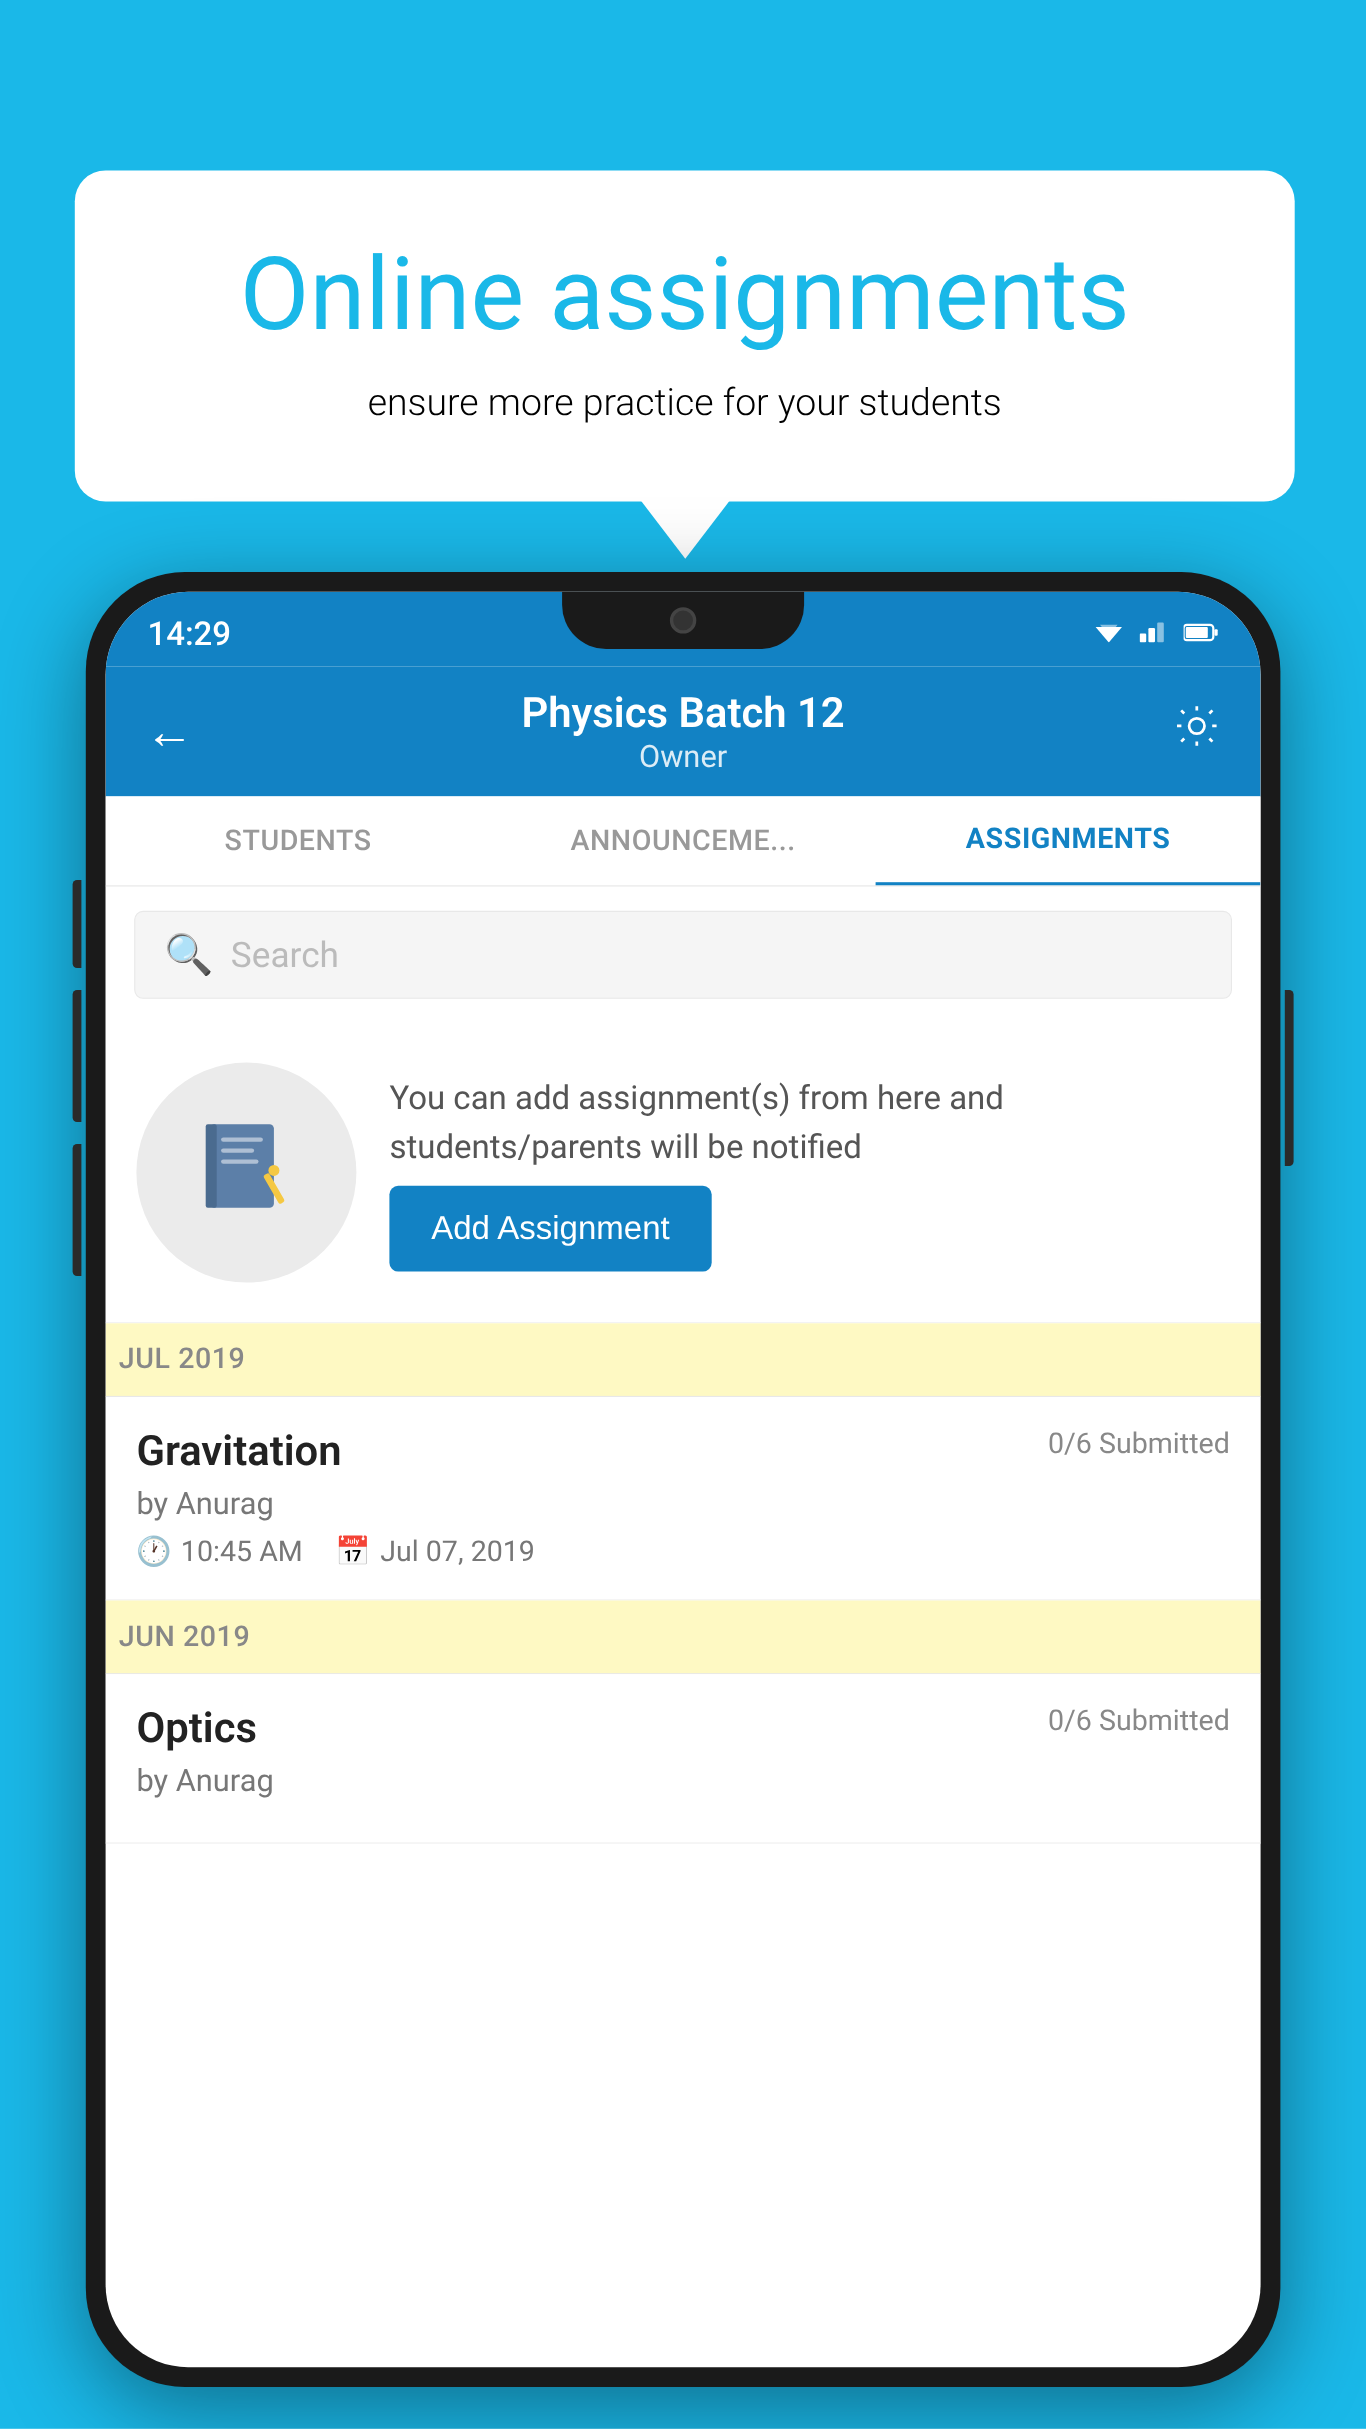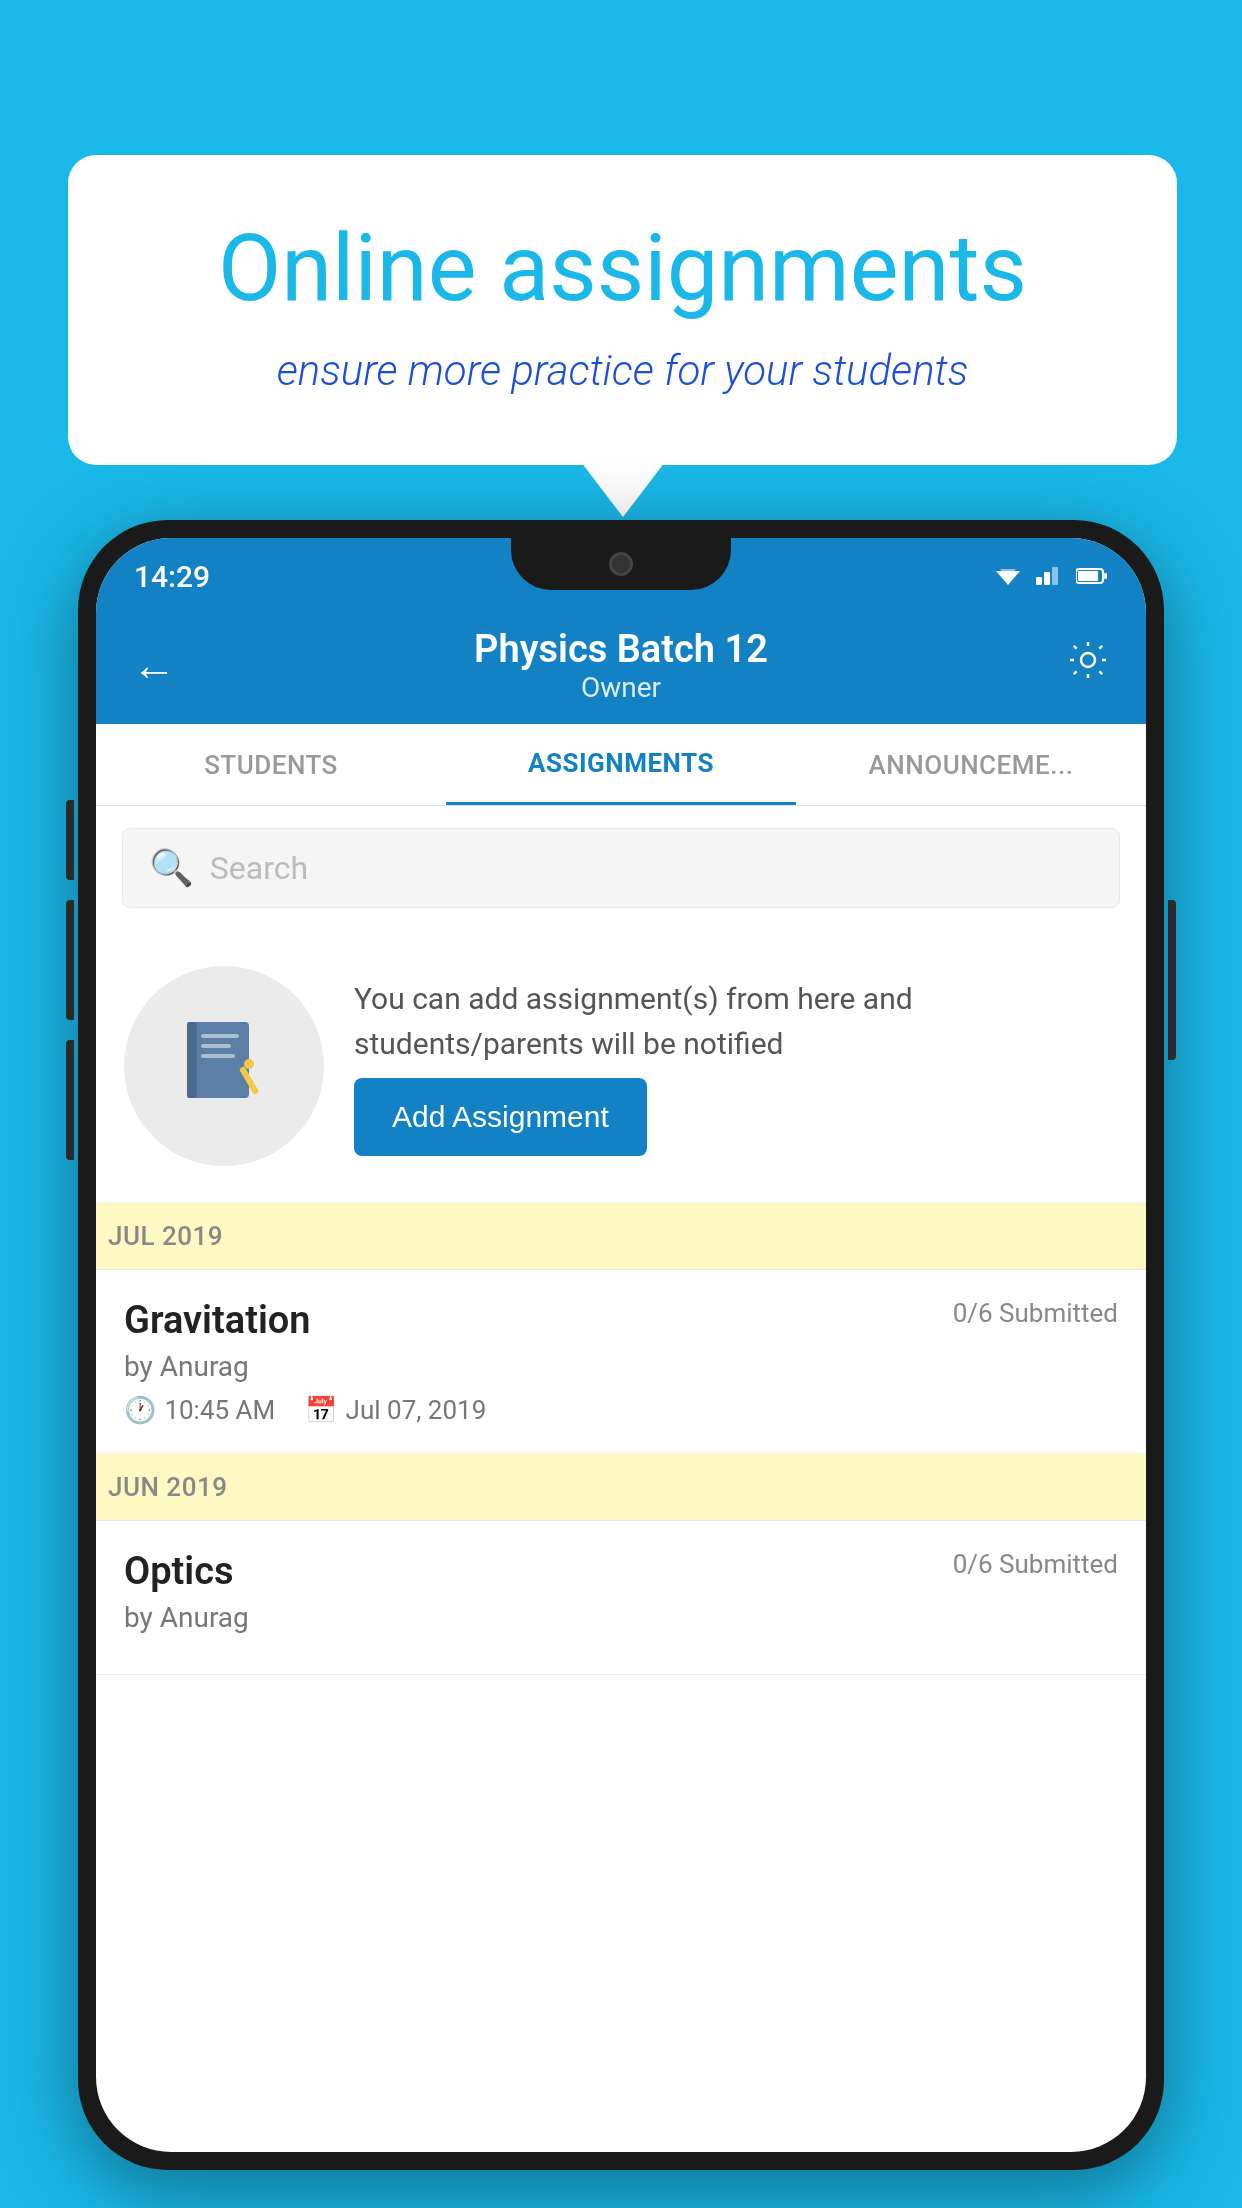--- a/index.html
+++ b/index.html
@@ -43,24 +43,23 @@
     }
 
     .speech-bubble h1 {
       font-size: 92px;
       color: #1ab8e8;
       font-weight: 400;
       margin-bottom: 24px;
     }
 
     .speech-bubble p {
-      font-size: 42px;
-      color: #1d4ed8;
+      font-size: 34px;
+      color: #000000;
       font-weight: 300;
-      font-style: italic;
     }
 
     
     .phone-wrapper {
       position: absolute;
       top: 520px;
       left: 78px;
       width: 1086px;
       height: 1650px;
     }
@@ -435,25 +434,25 @@
             <circle cx="22" cy="22" r="7"></circle>
             <path d="M22 4v4M22 36v4M4 22h4M36 22h4M7.8 7.8l2.8 2.8M33.4 33.4l2.8 2.8M7.8 36.2l2.8-2.8M33.4 10.6l2.8-2.8"></path>
           </svg>
         </span>
       </div>
 
       <div class="tabs">
         <div class="tab">
           <span>STUDENTS</span>
         </div>
+        <div class="tab">
+          <span>ANNOUNCEME...</span>
+        </div>
         <div class="tab active">
           <span>ASSIGNMENTS</span>
-        </div>
-        <div class="tab">
-          <span>ANNOUNCEME...</span>
         </div>
       </div>
 
       <div class="search-container">
         <div class="search-bar">
           <span class="search-icon-wrap">🔍</span>
           <span class="search-placeholder">Search</span>
         </div>
       </div>
 

